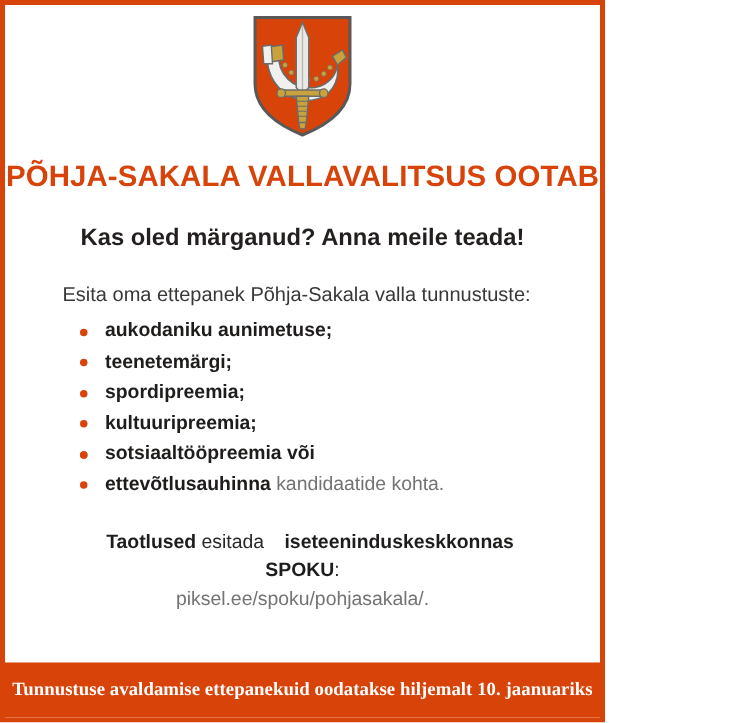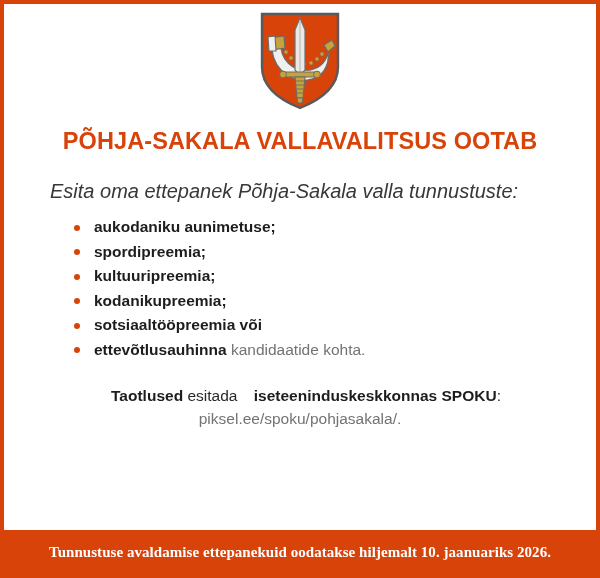--- a/index.html
+++ b/index.html
@@ -11,21 +11,21 @@
     width: 600px;
     height: 578px;
     background: #ffffff;
     font-family: "Liberation Sans", "DejaVu Sans", sans-serif;
     overflow: hidden;
   }
 
   .poster {
     position: relative;
     box-sizing: border-box;
-    width: 600px;
+    width: 484px;
     height: 578px;
     background: #ffffff;
     border: 4px solid #d8430a;
     display: flex;
     flex-direction: column;
   }
 
   
   .crest-wrap {
     display: flex;
@@ -60,30 +60,29 @@
     line-height: 24px;
   }
 
   
   .body-block {
     margin: 24px 0 0 0;
     padding: 0 46px;
     color: #2b2927;
   }
   .intro {
-    font-size: 20px;
+    font-size: 16px;
     line-height: 20px;
     color: #3a3836;
     margin: 0 0 6px 0;
-    font-style: italic;
   }
 
   .award-list {
     list-style: none;
-    margin: 14px;
+    margin: 4px;
     padding: 0;
   }
   .award-list li {
     position: relative;
     padding-left: 30px;
     font-size: 15.5px;
     line-height: 24.5px;
     color: #1f1d1c;
     font-weight: bold;
   }
@@ -182,40 +181,45 @@
       </g>
 
       <path d="M37 86 L43 86 L42 91 L38 91 Z" fill="#c8a23c" stroke="#6b6b6b" stroke-width="1"></path>
     </svg>
   </div>
 
   <h1 class="headline">
     <span class="hl-line">PÕHJA-SAKALA VALLAVALITSUS OOTAB</span>
   </h1>
 
+  <h2 class="subtitle">Kas oled märganud? Anna meile teada!</h2>
 
   <div class="body-block">
     <p class="intro">Esita oma ettepanek Põhja-Sakala valla tunnustuste:</p>
 
     <ul class="award-list">
       <li>
         <span class="dot"></span>
         <span>aukodaniku aunimetuse;</span><span class="tail"></span>
       </li>
       <li>
         <span class="dot"></span>
+        <span>teenetemärgi;</span><span class="tail"></span>
+      </li>
+      <li>
+        <span class="dot"></span>
         <span>spordipreemia;</span><span class="tail"></span>
       </li>
       <li>
         <span class="dot"></span>
         <span>kultuuripreemia;</span><span class="tail"></span>
       </li>
       <li>
         <span class="dot"></span>
-        <span>kodanikupreemia;</span><span class="tail"></span>
+        <span class="tail"></span>
       </li>
       <li>
         <span class="dot"></span>
         <span>sotsiaaltööpreemia või</span><span class="tail"></span>
       </li>
       <li>
         <span class="dot"></span>
         <span>ettevõtlusauhinna</span><span class="tail"> kandidaatide kohta.</span>
       </li>
     </ul>

